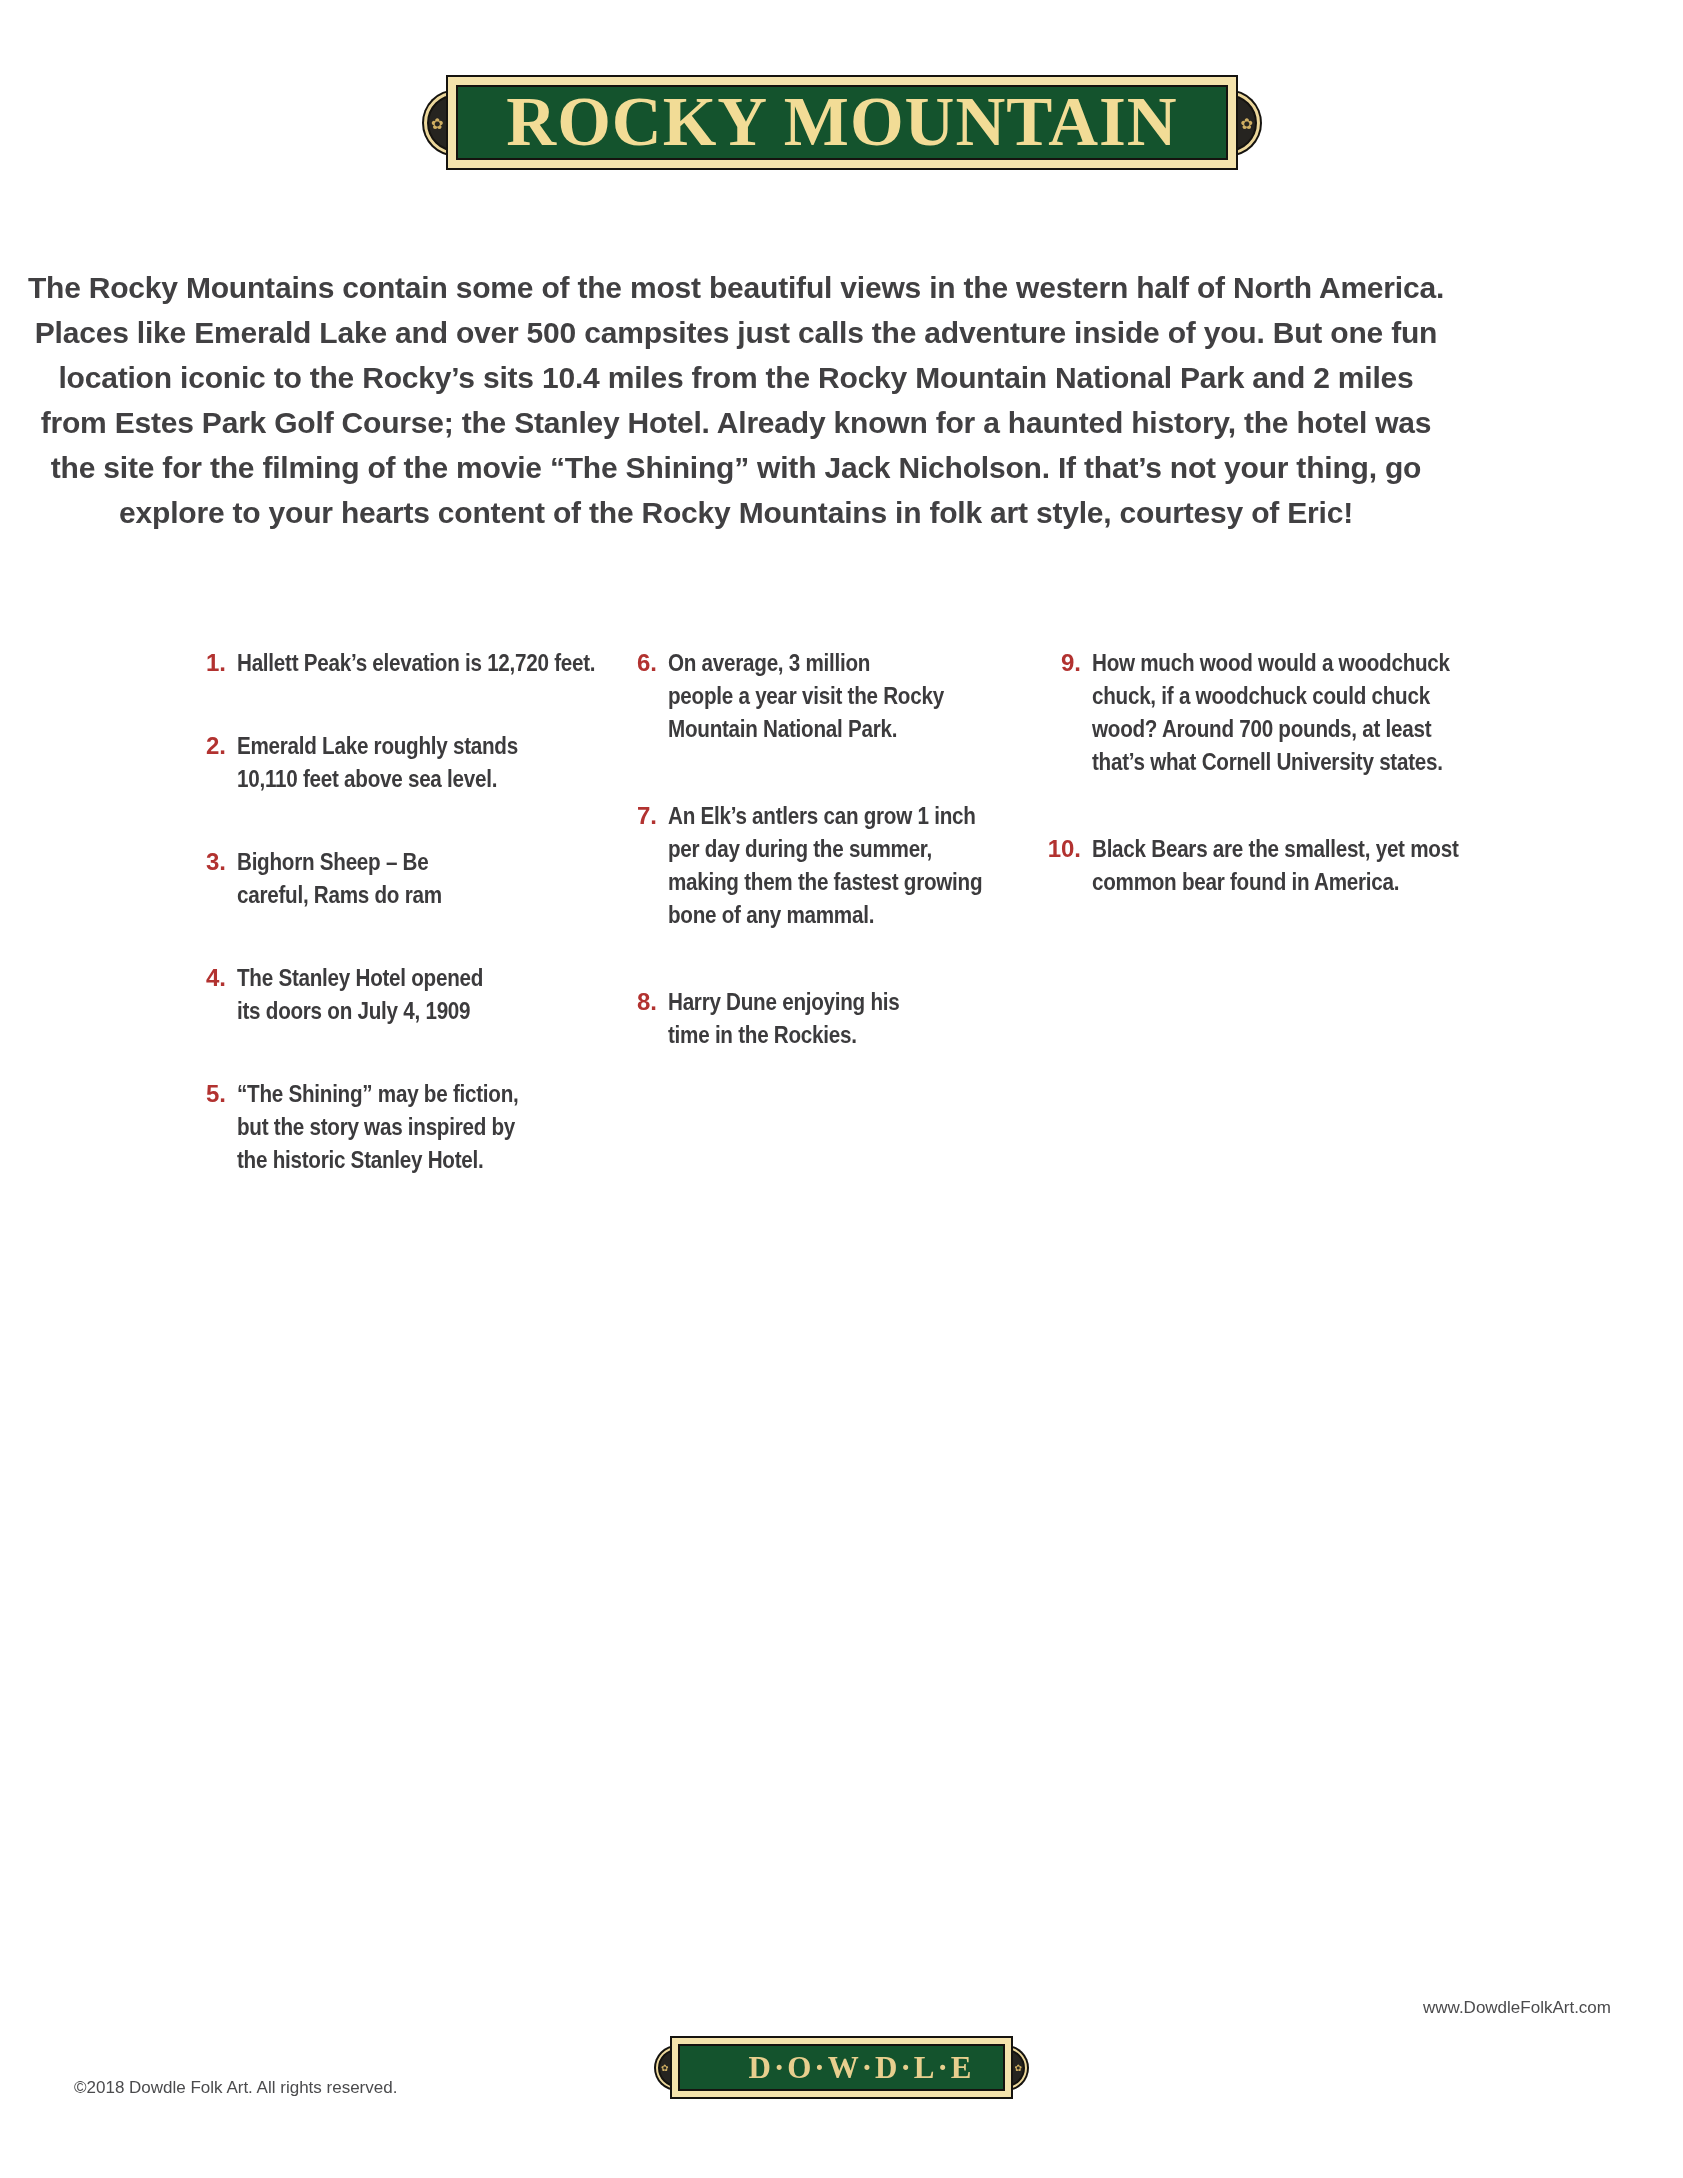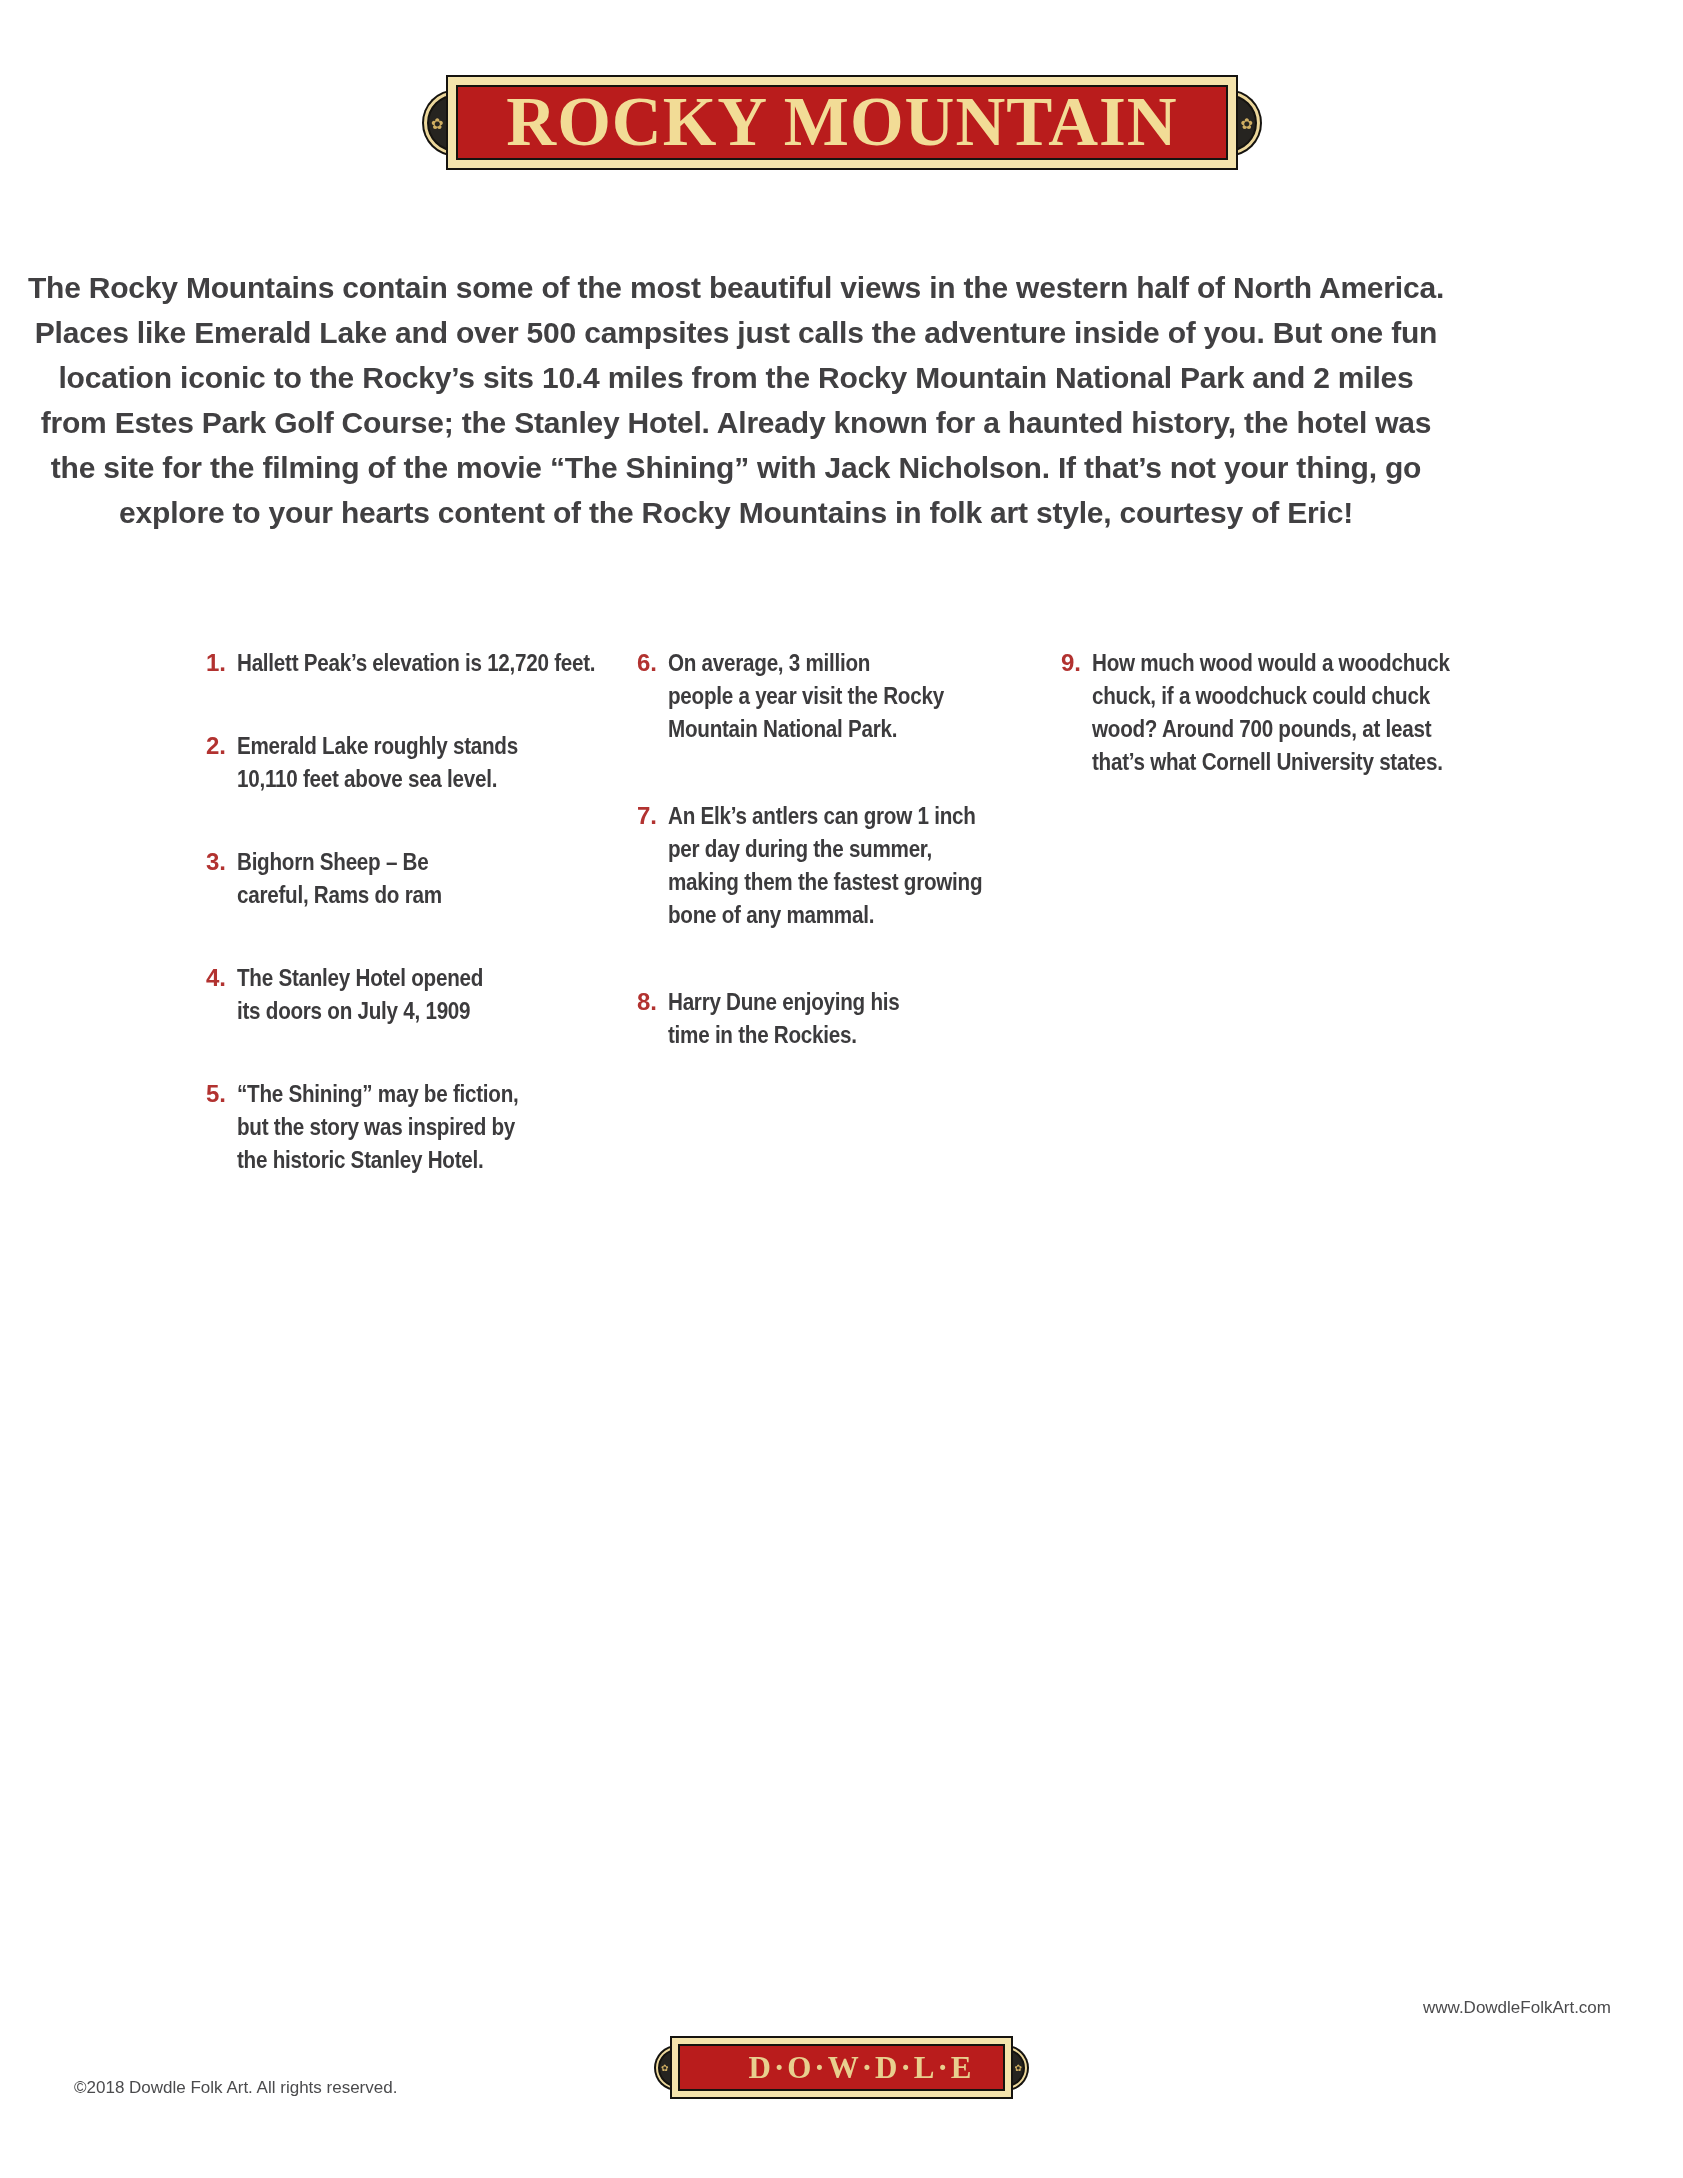--- a/index.html
+++ b/index.html
@@ -35,21 +35,21 @@
   .banner-wrap .floret { font-size: 15px; }
   .banner-wrap .floret.left  { left: -15px; }
   .banner-wrap .floret.right { right: -15px; }
   .logo-wrap .floret { font-size: 9px; }
   .logo-wrap .floret.left  { left: -9px; }
   .logo-wrap .floret.right { right: -9px; }
   .plaque-body {
     position: relative; z-index: 1;
     width: 100%; height: 100%;
     box-sizing: border-box;
-    background: #b91c1c;
+    background: #14532d;
     border: 2px solid #15130f;
     display: flex; align-items: center; justify-content: center;
   }
   .banner-body { box-shadow: inset 0 0 0 8px #f4e3ac, inset 0 0 0 10px #15130f; }
   .logo-body   { box-shadow: inset 0 0 0 6px #f4e3ac, inset 0 0 0 8px #15130f; }
 
   .banner-wrap { top: 75px; left: 446px; width: 792px; height: 95px; }
   .banner-title {
     font-family: "Liberation Serif", serif;
     font-weight: 700; font-size: 69px; letter-spacing: 1px;
@@ -182,20 +182,25 @@
     </div>
 
     <div class="col col3">
       <div class="fact">
         <span class="fact-num">9.</span>
         <span class="fact-text">How much wood would a woodchuck
 chuck, if a woodchuck could chuck
 wood? Around 700 pounds, at least
 that’s what Cornell University states.</span>
       </div>
+      <div class="fact">
+        <span class="fact-num">10.</span>
+        <span class="fact-text">Black Bears are the smallest, yet most
+common bear found in America.</span>
+      </div>
     </div>
 
   </div>
 
   <div class="plaque-wrap logo-wrap">
     <div class="ear left"></div>
     <div class="ear right"></div>
     <span class="floret left">✿</span>
     <span class="floret right">✿</span>
     <div class="plaque-body logo-body">

